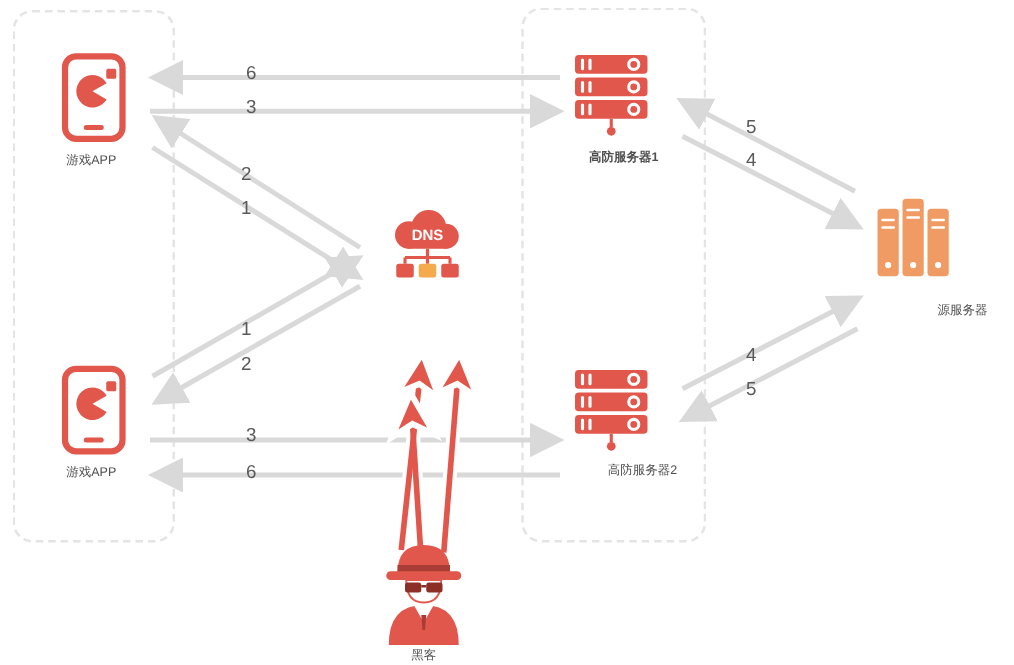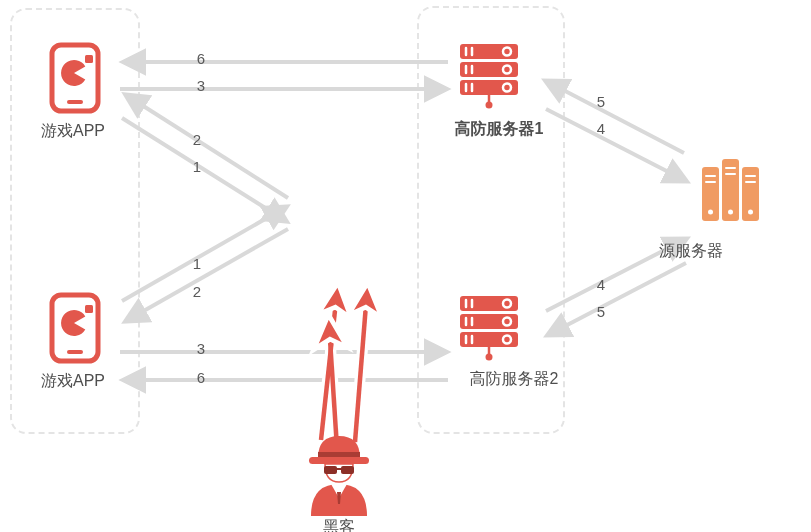--- a/index.html
+++ b/index.html
@@ -14,21 +14,21 @@
   }
   html,body{margin:0;padding:0;background:#fff;}
   .canvas{
     position:relative;width:811px;height:532px;background:#fff;overflow:hidden;
     font-family:"Liberation Sans","DejaVu Sans",sans-serif;
   }
   .zone{position:absolute;border:2px dashed var(--border-gray);border-radius:16px;}
   .zone-left{left:10px;top:8px;width:126px;height:422px;}
   .zone-right{left:417px;top:6px;width:144px;height:424px;}
   .icon-box{position:absolute;}
-  .node-label{position:absolute;font-size:16px;color:#4f4f4f;text-align:center;}
+  .node-label{position:absolute;font-size:10px;color:#4f4f4f;text-align:center;}
   .flow-num{position:absolute;font-size:15px;color:var(--text-gray);width:16px;text-align:center;}
   .arrows-layer{position:absolute;left:0;top:0;width:811px;height:532px;pointer-events:none;}
   
   .f-red{fill:var(--accent-red);}
   .f-dark{fill:var(--dark-red);}
   .f-glass{fill:var(--glasses-red);}
   .f-orange{fill:var(--origin-orange);}
   .f-yellow{fill:var(--dns-node-orange);}
   .f-white{fill:#fff;}
   .f-gray{fill:var(--arrow-gray);}
@@ -112,20 +112,40 @@
   <div class="icon-box" style="left:48px;top:292px;width:54px;height:72px;">
     <svg viewBox="0 0 54 72" width="54" height="72">
       <rect x="4" y="3" width="46" height="66" rx="9" class="f-white s-red" stroke-width="5"></rect>
       <path d="M26,31 L37.3,24.5 A13,13 0 1 0 37.3,37.5 Z" class="f-red"></path>
       <rect x="37" y="13" width="8" height="8" rx="1.5" class="f-red"></rect>
       <line x1="21" y1="60" x2="33" y2="60" class="s-red" stroke-width="4" stroke-linecap="round"></line>
     </svg>
   </div>
   <div class="node-label" style="left:10px;top:371px;width:126px;">游戏APP</div>
 
+  <div class="icon-box" style="left:305px;top:162px;width:74px;height:66px;">
+    <svg viewBox="0 0 74 66" width="74" height="66">
+      <g class="f-red">
+        <circle cx="22" cy="26" r="11"></circle>
+        <circle cx="38" cy="20" r="14"></circle>
+        <circle cx="52" cy="27" r="10"></circle>
+        <rect x="18" y="24" width="38" height="13" rx="4"></rect>
+      </g>
+      <text x="37" y="30" text-anchor="middle" class="dns-badge">DNS</text>
+      <g class="s-red f-none" stroke-width="2.5">
+        <line x1="37" y1="37" x2="37" y2="49"></line>
+        <line x1="19" y1="44" x2="55" y2="44"></line>
+        <line x1="19" y1="44" x2="19" y2="49"></line>
+        <line x1="55" y1="44" x2="55" y2="49"></line>
+      </g>
+      <rect x="12" y="49" width="14" height="11" rx="2" class="f-red"></rect>
+      <rect x="30" y="49" width="14" height="11" rx="2" class="f-yellow"></rect>
+      <rect x="48" y="49" width="14" height="11" rx="2" class="f-red"></rect>
+    </svg>
+  </div>
 
   <div class="icon-box" style="left:455px;top:40px;width:68px;height:72px;">
     <svg viewBox="0 0 68 72" width="68" height="72">
       <g class="f-red">
         <rect x="5" y="4" width="58" height="15" rx="3"></rect>
         <rect x="5" y="22" width="58" height="15" rx="3"></rect>
         <rect x="5" y="40" width="58" height="15" rx="3"></rect>
       </g>
       <g class="s-white f-none" stroke-width="2.5">
         <circle cx="52" cy="11.5" r="4"></circle>
@@ -187,21 +207,21 @@
         <line x1="48" y1="21" x2="57" y2="21"></line>
           <line x1="48" y1="27" x2="57" y2="27"></line>
       </g>
       <g class="f-white">
         <circle cx="12.5" cy="57" r="2.5"></circle>
         <circle cx="32.5" cy="57" r="2.5"></circle>
         <circle cx="52.5" cy="57" r="2.5"></circle>
       </g>
     </svg>
   </div>
-  <div class="node-label" style="left:649px;top:241px;width:84px;">源服务器</div>
+  <div class="node-label" style="left:728px;top:241px;width:84px;">源服务器</div>
 
   <div class="icon-box" style="left:304px;top:430px;width:70px;height:86px;">
     <svg viewBox="0 0 70 86" width="70" height="86">
 
       <path d="M7,86 Q7,54 35,54 Q63,54 63,86 Z" class="f-red"></path>
       <polygon points="27,54 35,68 43,54" class="f-white"></polygon>
       <polygon points="33,62 37,62 36,74 34,74" class="f-dark"></polygon>
 
       <path d="M21,34 L49,34 Q49,52 35,52 Q21,52 21,34 Z" class="f-white s-red" stroke-width="1.5"></path>
 

